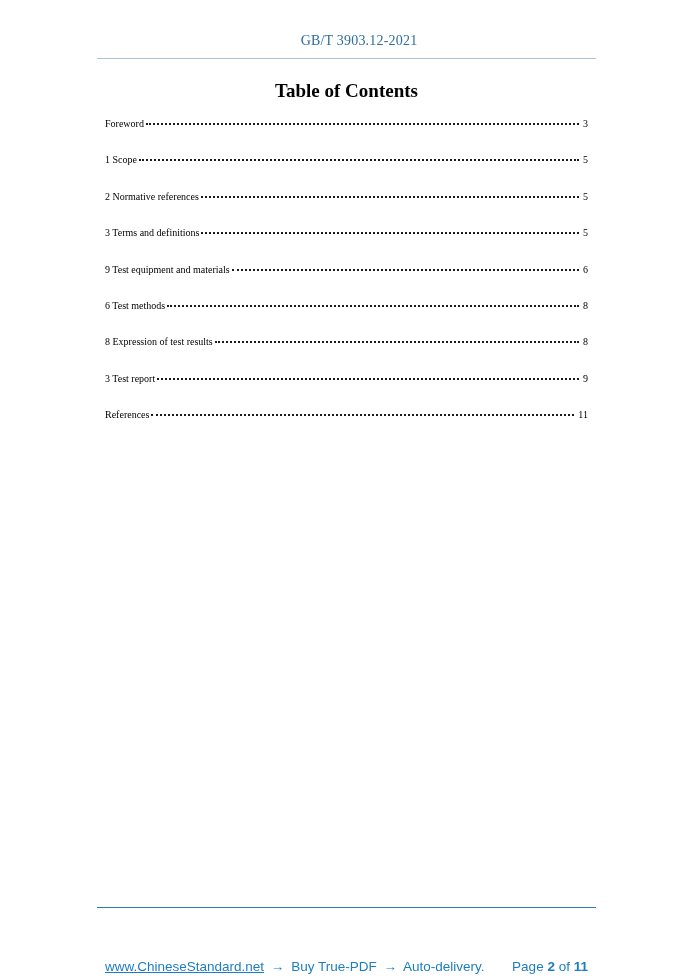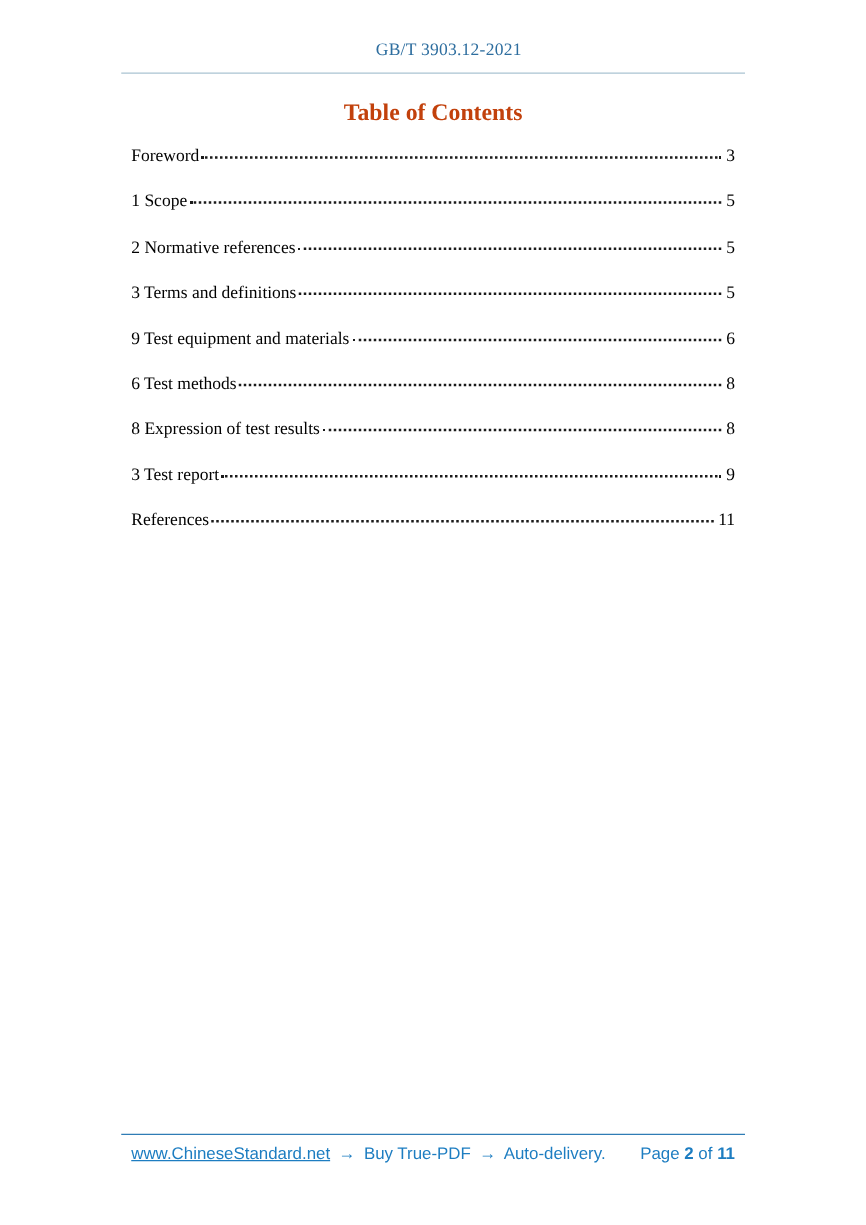--- a/index.html
+++ b/index.html
@@ -42,34 +42,34 @@
     border-top: 1px solid var(--header-rule);
   }
   .page-title {
     position: absolute;
     top: 80px;
     left: 0;
     right: 0;
     text-align: center;
     font-size: 19px;
     font-weight: bold;
-    color: #c2410c;
+    color: #000000;
   }
   .toc {
     position: absolute;
     top: 118px;
     left: 105px;
     width: 483px;
     display: flex;
     flex-direction: column;
   }
   .toc-row {
     display: flex;
     align-items: baseline;
-    font-size: 14px;
+    font-size: 10px;
     color: #000000;
     height: 36.4px;
   }
   .toc-label { white-space: nowrap; }
   .toc-leader {
     flex: 1 1 auto;
     min-width: 20px;
     border-bottom: 2px dotted #1a1a1a;
     transform: translateY(-2px);
     margin: 0 4px 0 2px;
@@ -88,21 +88,21 @@
     top: 915px;
     left: 105px;
     width: 483px;
     display: flex;
     justify-content: space-between;
     align-items: baseline;
     font-family: "Liberation Sans", sans-serif;
     font-size: 13.5px;
     color: var(--footer-blue);
   }
-  .footer-left { white-space: nowrap; }
+  .footer-left { white-space: nowrap; margin-top: 44px; }
   .footer-link {
     color: var(--footer-blue);
     text-decoration: underline;
     cursor: pointer;
   }
   .arrow { padding: 0 3px; }
   .page-indicator { white-space: nowrap; }
   .page-num { font-weight: bold; }
 </style>
 </head>

